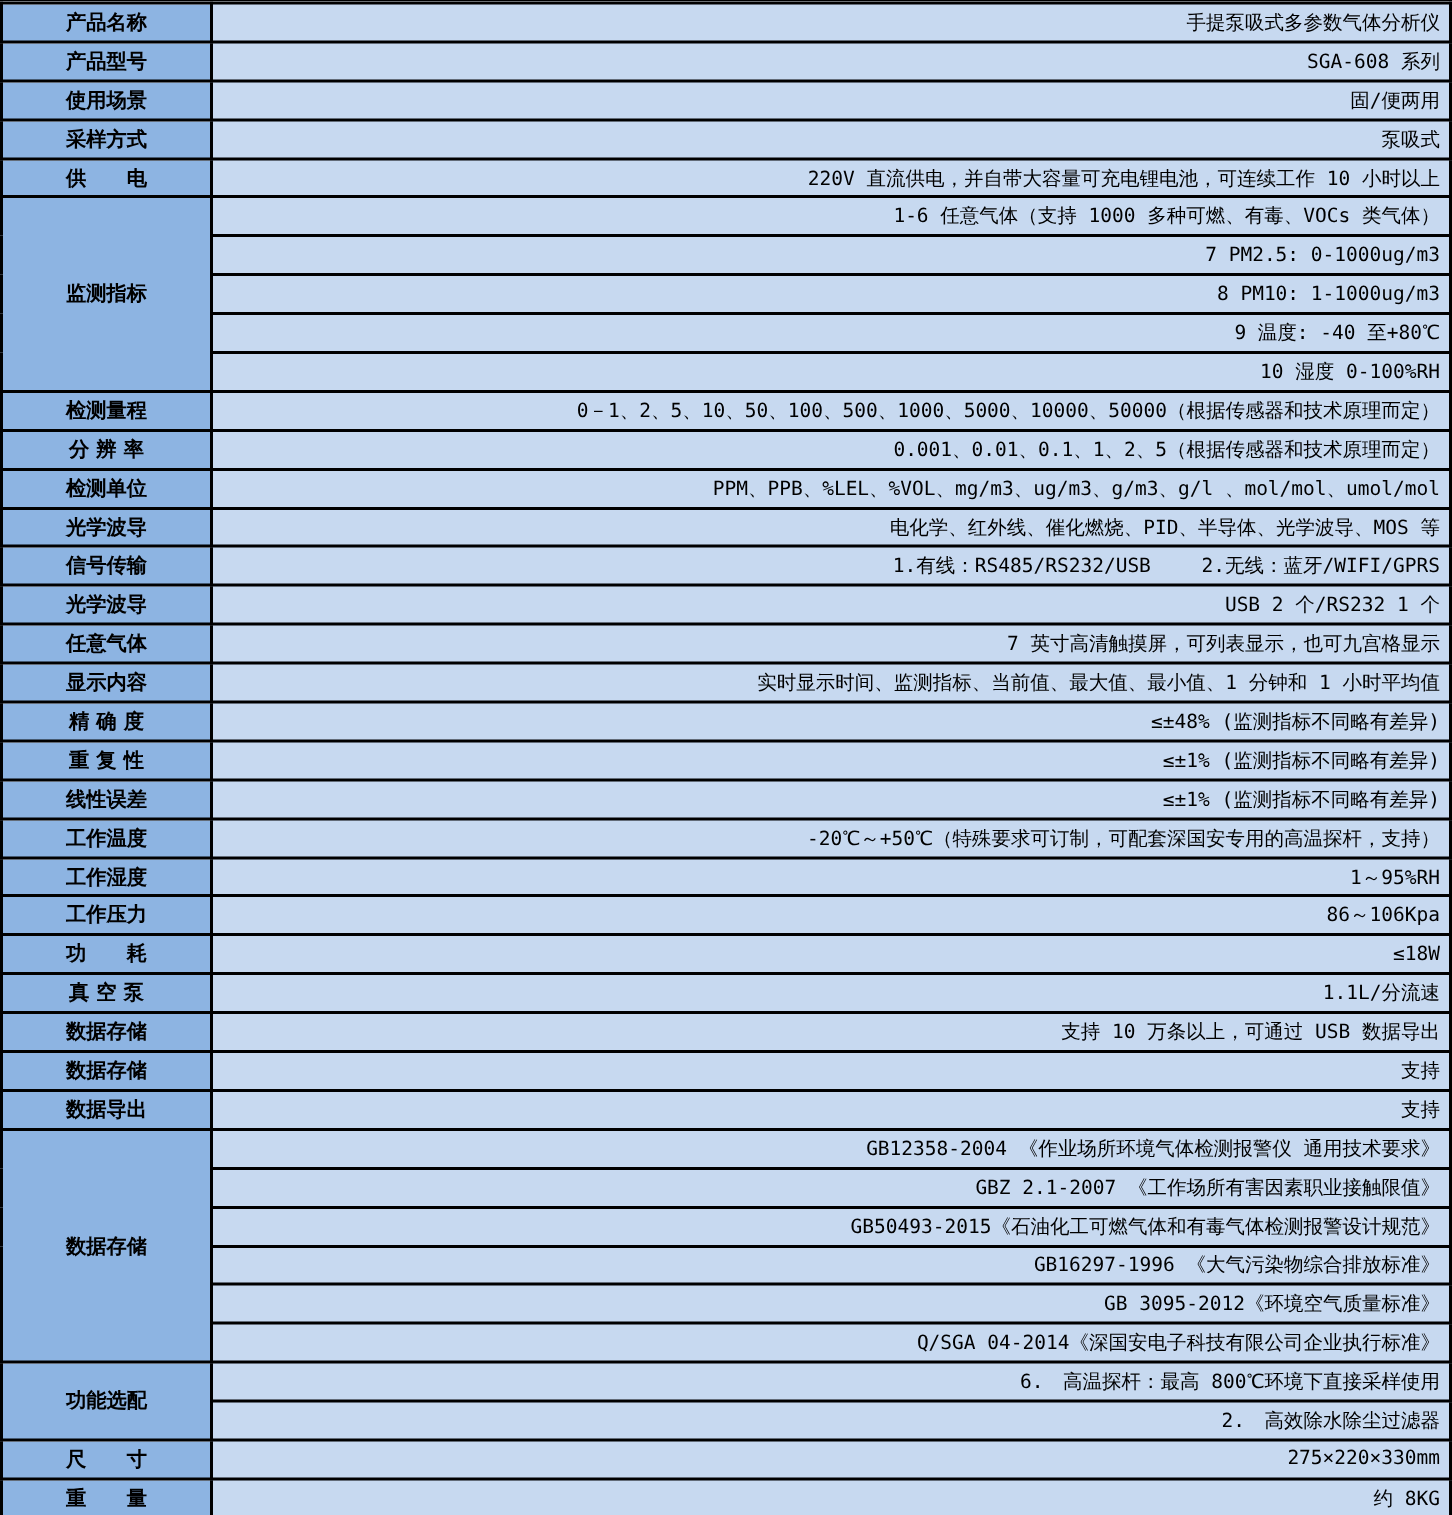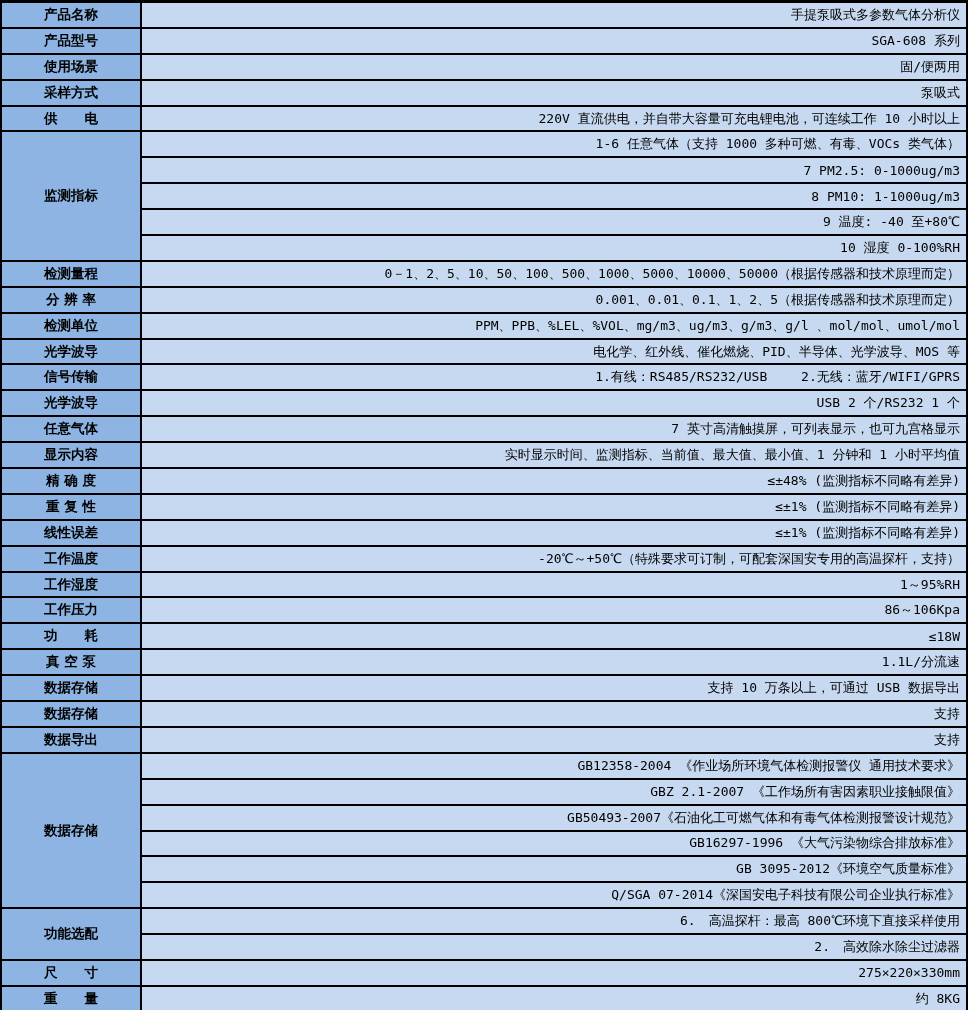--- a/index.html
+++ b/index.html
@@ -167,30 +167,30 @@
           <td class="val">支持</td>
         </tr>
         <tr class="spec-row">
           <td class="lbl" rowspan="6">数据存储</td>
           <td class="val">GB12358-2004 《作业场所环境气体检测报警仪 通用技术要求》</td>
         </tr>
         <tr class="spec-row">
           <td class="val">GBZ 2.1-2007 《工作场所有害因素职业接触限值》</td>
         </tr>
         <tr class="spec-row">
-          <td class="val">GB50493-2007《石油化工可燃气体和有毒气体检测报警设计规范》</td>
+          <td class="val">GB50493-2015《石油化工可燃气体和有毒气体检测报警设计规范》</td>
         </tr>
         <tr class="spec-row">
           <td class="val">GB16297-1996 《大气污染物综合排放标准》</td>
         </tr>
         <tr class="spec-row">
           <td class="val">GB 3095-2012《环境空气质量标准》</td>
         </tr>
         <tr class="spec-row">
-          <td class="val">Q/SGA 07-2014《深国安电子科技有限公司企业执行标准》</td>
+          <td class="val">Q/SGA 04-2014《深国安电子科技有限公司企业执行标准》</td>
         </tr>
         <tr class="spec-row">
           <td class="lbl" rowspan="2">功能选配</td>
           <td class="val">6.　高温探杆：最高 800℃环境下直接采样使用</td>
         </tr>
         <tr class="spec-row">
           <td class="val">2.　高效除水除尘过滤器</td>
         </tr>
         <tr class="spec-row">
           <td class="lbl" rowspan="1">尺　　寸</td>

